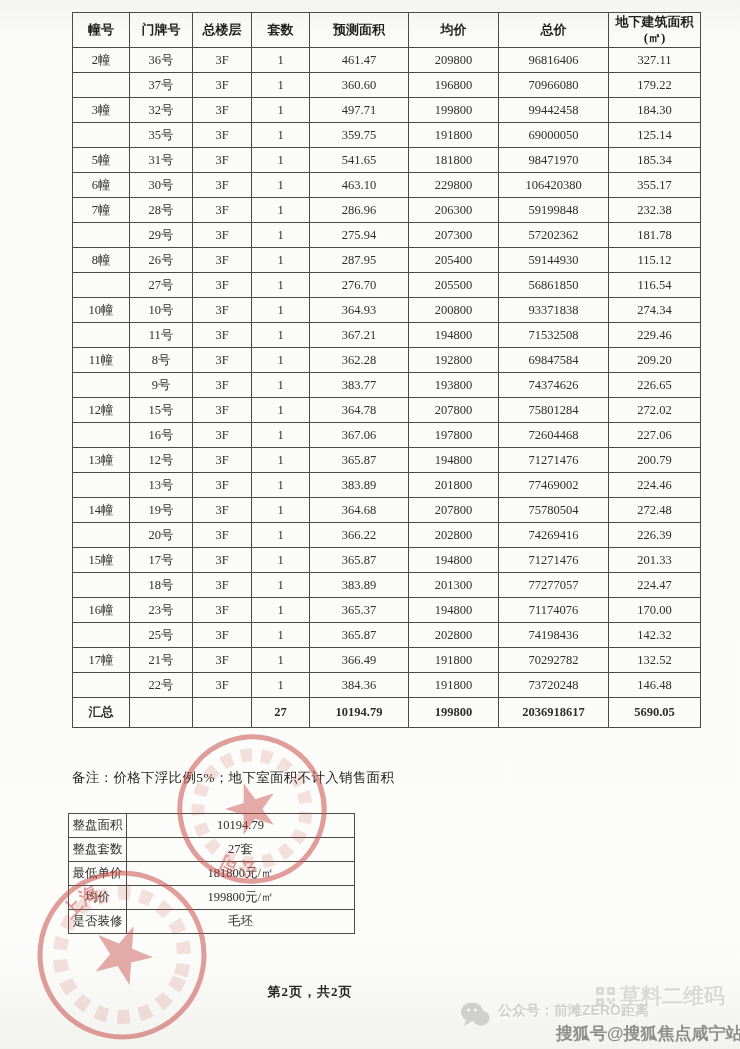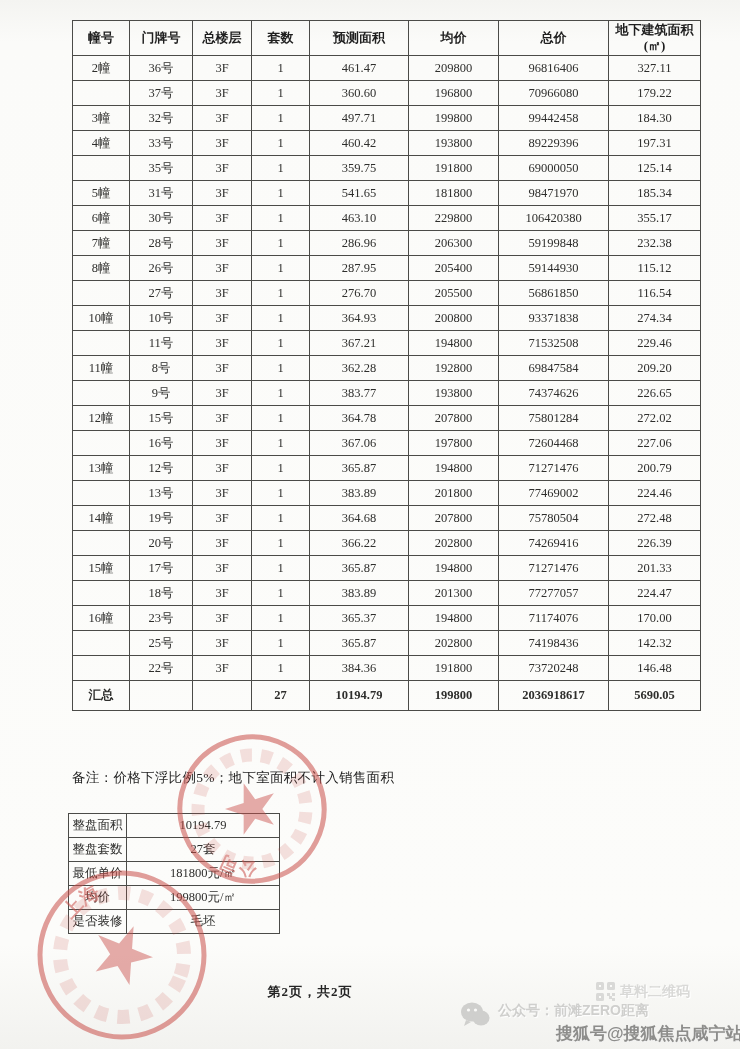--- a/index.html
+++ b/index.html
@@ -4,48 +4,48 @@
 <style>
   html,body{margin:0;padding:0;}
   body{
     width:740px;height:1049px;position:relative;overflow:hidden;
     background:linear-gradient(180deg,#f4f4f1 0%,#fbfbf9 4%,#fcfcfa 90%,#f2f2ef 100%);
     font-family:"Liberation Serif","DejaVu Serif",serif;
     color:#2b2b2b;
   }
   
   table{border-collapse:collapse;}
-  .main-table{position:absolute;left:72px;top:20px;width:628px;table-layout:fixed;}
+  .main-table{position:absolute;left:72px;top:12px;width:628px;table-layout:fixed;}
   .main-table th,.main-table td{
     border:1px solid #4b4b48;text-align:center;vertical-align:middle;
     padding:0;overflow:hidden;
   }
   .main-table th{font-size:13px;font-weight:bold;height:34px;line-height:1.2;white-space:pre-line;color:#1f1f1f;}
   .main-table td{font-size:12.5px;height:24px;color:#2e2e2c;}
   .main-table .c0{width:57px;} .main-table .c1{width:63px;} .main-table .c2{width:59px;}
   .main-table .c3{width:58px;} .main-table .c4{width:99px;} .main-table .c5{width:90px;}
   .main-table .c6{width:110px;} .main-table .c7{width:92px;}
   .main-table tr.summary td{height:29px;font-weight:bold;}
   
   .note{position:absolute;left:72px;top:769px;font-size:13.5px;font-weight:normal;color:#1e1e1e;letter-spacing:.3px;}
   
-  .info-table{position:absolute;left:68px;top:813px;width:212px;table-layout:fixed;}
+  .info-table{position:absolute;left:68px;top:813px;width:287px;table-layout:fixed;}
   .info-table td{border:1px solid #4b4b48;font-size:12.5px;height:23px;text-align:center;color:#2e2e2c;padding:0;}
   .info-table .lab{width:58px;}
   
   .page-footer{position:absolute;left:0;top:983px;width:620px;text-align:center;
     font-size:13px;font-weight:bold;color:#242424;letter-spacing:1px;}
   
   .stamp{position:absolute;pointer-events:none;filter:blur(.4px);}
   .stamp-top{left:167px;top:724px;}
   .stamp-bottom{left:27px;top:860px;}
   
   .wm{position:absolute;font-family:"Liberation Sans","DejaVu Sans",sans-serif;white-space:nowrap;}
   .wm-qr{left:596px;top:982px;display:flex;align-items:center;gap:5px;
-    color:#d9d9d7;font-size:14px;font-weight:bold;text-shadow:1px 1px 0 #ffffff;}
+    color:#d9d9d7;font-size:21px;font-weight:bold;text-shadow:1px 1px 0 #ffffff;}
   .wm-wechat{left:460px;top:1002px;display:flex;align-items:flex-start;gap:8px;
     color:#cfcfcd;font-size:14px;font-weight:bold;text-shadow:1px 1px 1px #ffffff;}
   .wm-sohu{left:556px;top:1022px;color:#8d8d8b;font-size:17px;font-weight:bold;text-shadow:.5px .5px 0 #f2f2f2;}
 </style>
 </head>
 <body>
 
 <table class="main-table">
   <colgroup>
     <col class="c0">
@@ -99,30 +99,20 @@
         <td>3幢</td>
         <td>32号</td>
         <td>3F</td>
         <td>1</td>
         <td>497.71</td>
         <td>199800</td>
         <td>99442458</td>
         <td>184.30</td>
       </tr>
 
-      <tr>
-        <td>4幢</td>
-        <td>33号</td>
-        <td>3F</td>
-        <td>1</td>
-        <td>460.42</td>
-        <td>193800</td>
-        <td>89229396</td>
-        <td>197.31</td>
-      </tr>
 
       <tr>
         <td></td>
         <td>35号</td>
         <td>3F</td>
         <td>1</td>
         <td>359.75</td>
         <td>191800</td>
         <td>69000050</td>
         <td>125.14</td>
@@ -154,20 +144,30 @@
         <td>7幢</td>
         <td>28号</td>
         <td>3F</td>
         <td>1</td>
         <td>286.96</td>
         <td>206300</td>
         <td>59199848</td>
         <td>232.38</td>
       </tr>
 
+      <tr>
+        <td></td>
+        <td>29号</td>
+        <td>3F</td>
+        <td>1</td>
+        <td>275.94</td>
+        <td>207300</td>
+        <td>57202362</td>
+        <td>181.78</td>
+      </tr>
 
       <tr>
         <td>8幢</td>
         <td>26号</td>
         <td>3F</td>
         <td>1</td>
         <td>287.95</td>
         <td>205400</td>
         <td>59144930</td>
         <td>115.12</td>
@@ -331,20 +331,30 @@
         <td></td>
         <td>25号</td>
         <td>3F</td>
         <td>1</td>
         <td>365.87</td>
         <td>202800</td>
         <td>74198436</td>
         <td>142.32</td>
       </tr>
 
+      <tr>
+        <td>17幢</td>
+        <td>21号</td>
+        <td>3F</td>
+        <td>1</td>
+        <td>366.49</td>
+        <td>191800</td>
+        <td>70292782</td>
+        <td>132.52</td>
+      </tr>
 
       <tr>
         <td></td>
         <td>22号</td>
         <td>3F</td>
         <td>1</td>
         <td>384.36</td>
         <td>191800</td>
         <td>73720248</td>
         <td>146.48</td>

